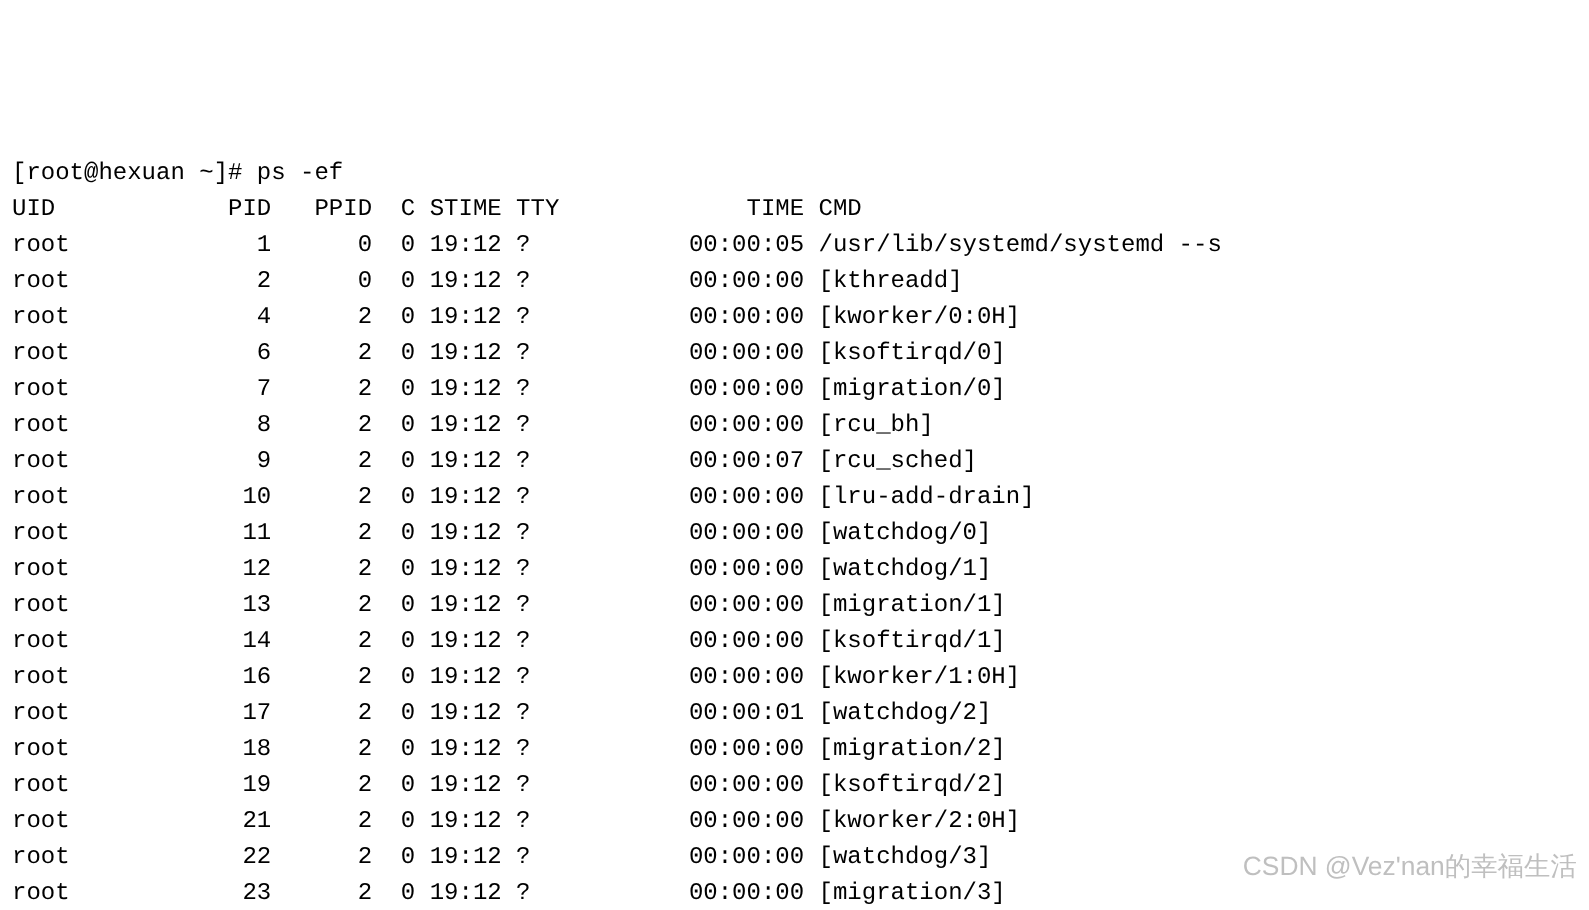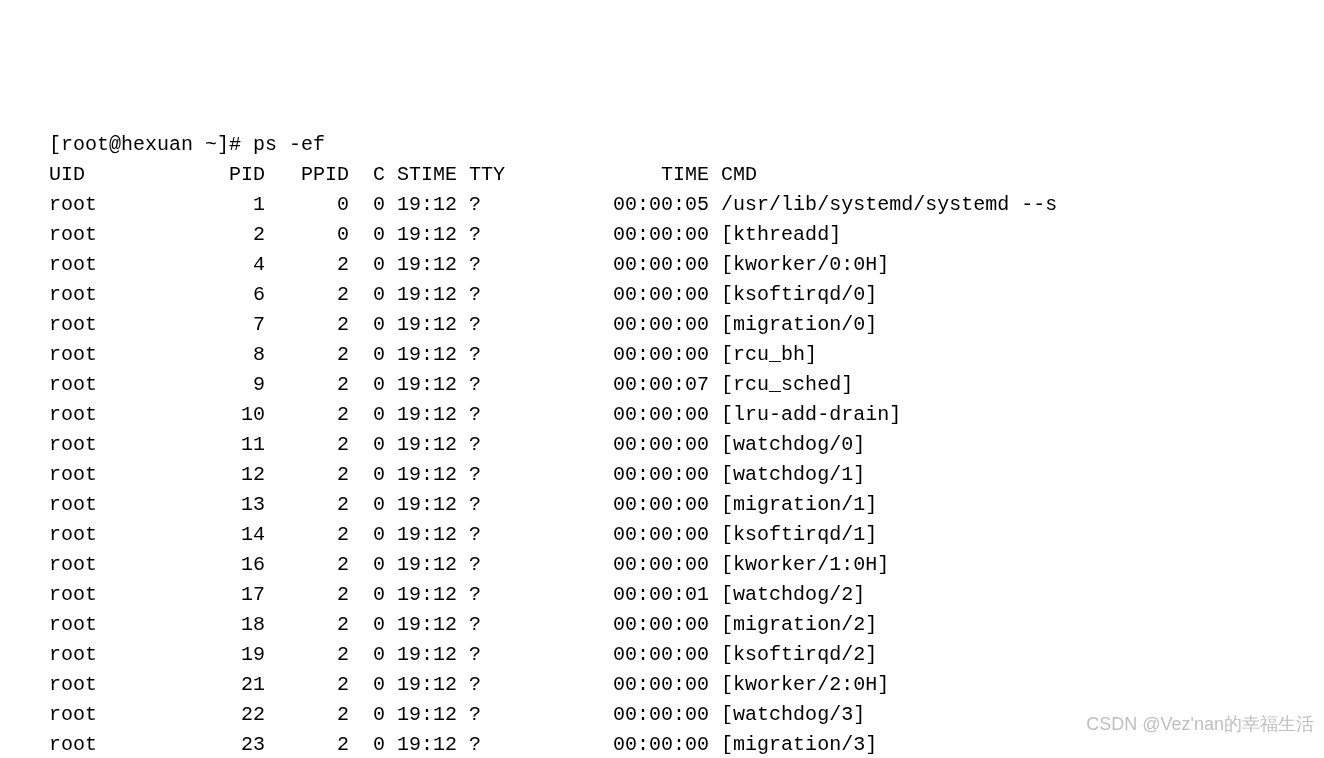--- a/index.html
+++ b/index.html
@@ -11,26 +11,25 @@
       background: #ffffff;
       color: #000000;
       white-space: pre;
       overflow-x: hidden;
     }
     .watermark {
       position: absolute;
       bottom: 20px;
       right: 10px;
       color: rgba(128, 128, 128, 0.5);
-      font-size: 18px;
+      font-size: 22px;
       font-family: sans-serif;
     }
     .row {
       display: block;
-      margin-left: 39px;
     }
   </style>
 </head>
 <body>
 
 
 
 <div id="terminal"><span class="row">[root@hexuan ~]# ps -ef</span><span class="row">UID            PID   PPID  C STIME TTY             TIME CMD</span><span class="row">root             1      0  0 19:12 ?           00:00:05 /usr/lib/systemd/systemd --s</span><span class="row">root             2      0  0 19:12 ?           00:00:00 [kthreadd]</span><span class="row">root             4      2  0 19:12 ?           00:00:00 [kworker/0:0H]</span><span class="row">root             6      2  0 19:12 ?           00:00:00 [ksoftirqd/0]</span><span class="row">root             7      2  0 19:12 ?           00:00:00 [migration/0]</span><span class="row">root             8      2  0 19:12 ?           00:00:00 [rcu_bh]</span><span class="row">root             9      2  0 19:12 ?           00:00:07 [rcu_sched]</span><span class="row">root            10      2  0 19:12 ?           00:00:00 [lru-add-drain]</span><span class="row">root            11      2  0 19:12 ?           00:00:00 [watchdog/0]</span><span class="row">root            12      2  0 19:12 ?           00:00:00 [watchdog/1]</span><span class="row">root            13      2  0 19:12 ?           00:00:00 [migration/1]</span><span class="row">root            14      2  0 19:12 ?           00:00:00 [ksoftirqd/1]</span><span class="row">root            16      2  0 19:12 ?           00:00:00 [kworker/1:0H]</span><span class="row">root            17      2  0 19:12 ?           00:00:01 [watchdog/2]</span><span class="row">root            18      2  0 19:12 ?           00:00:00 [migration/2]</span><span class="row">root            19      2  0 19:12 ?           00:00:00 [ksoftirqd/2]</span><span class="row">root            21      2  0 19:12 ?           00:00:00 [kworker/2:0H]</span><span class="row">root            22      2  0 19:12 ?           00:00:00 [watchdog/3]</span><span class="row">root            23      2  0 19:12 ?           00:00:00 [migration/3]</span></div>
 <div class="watermark">CSDN @Vez'nan的幸福生活</div>
 

